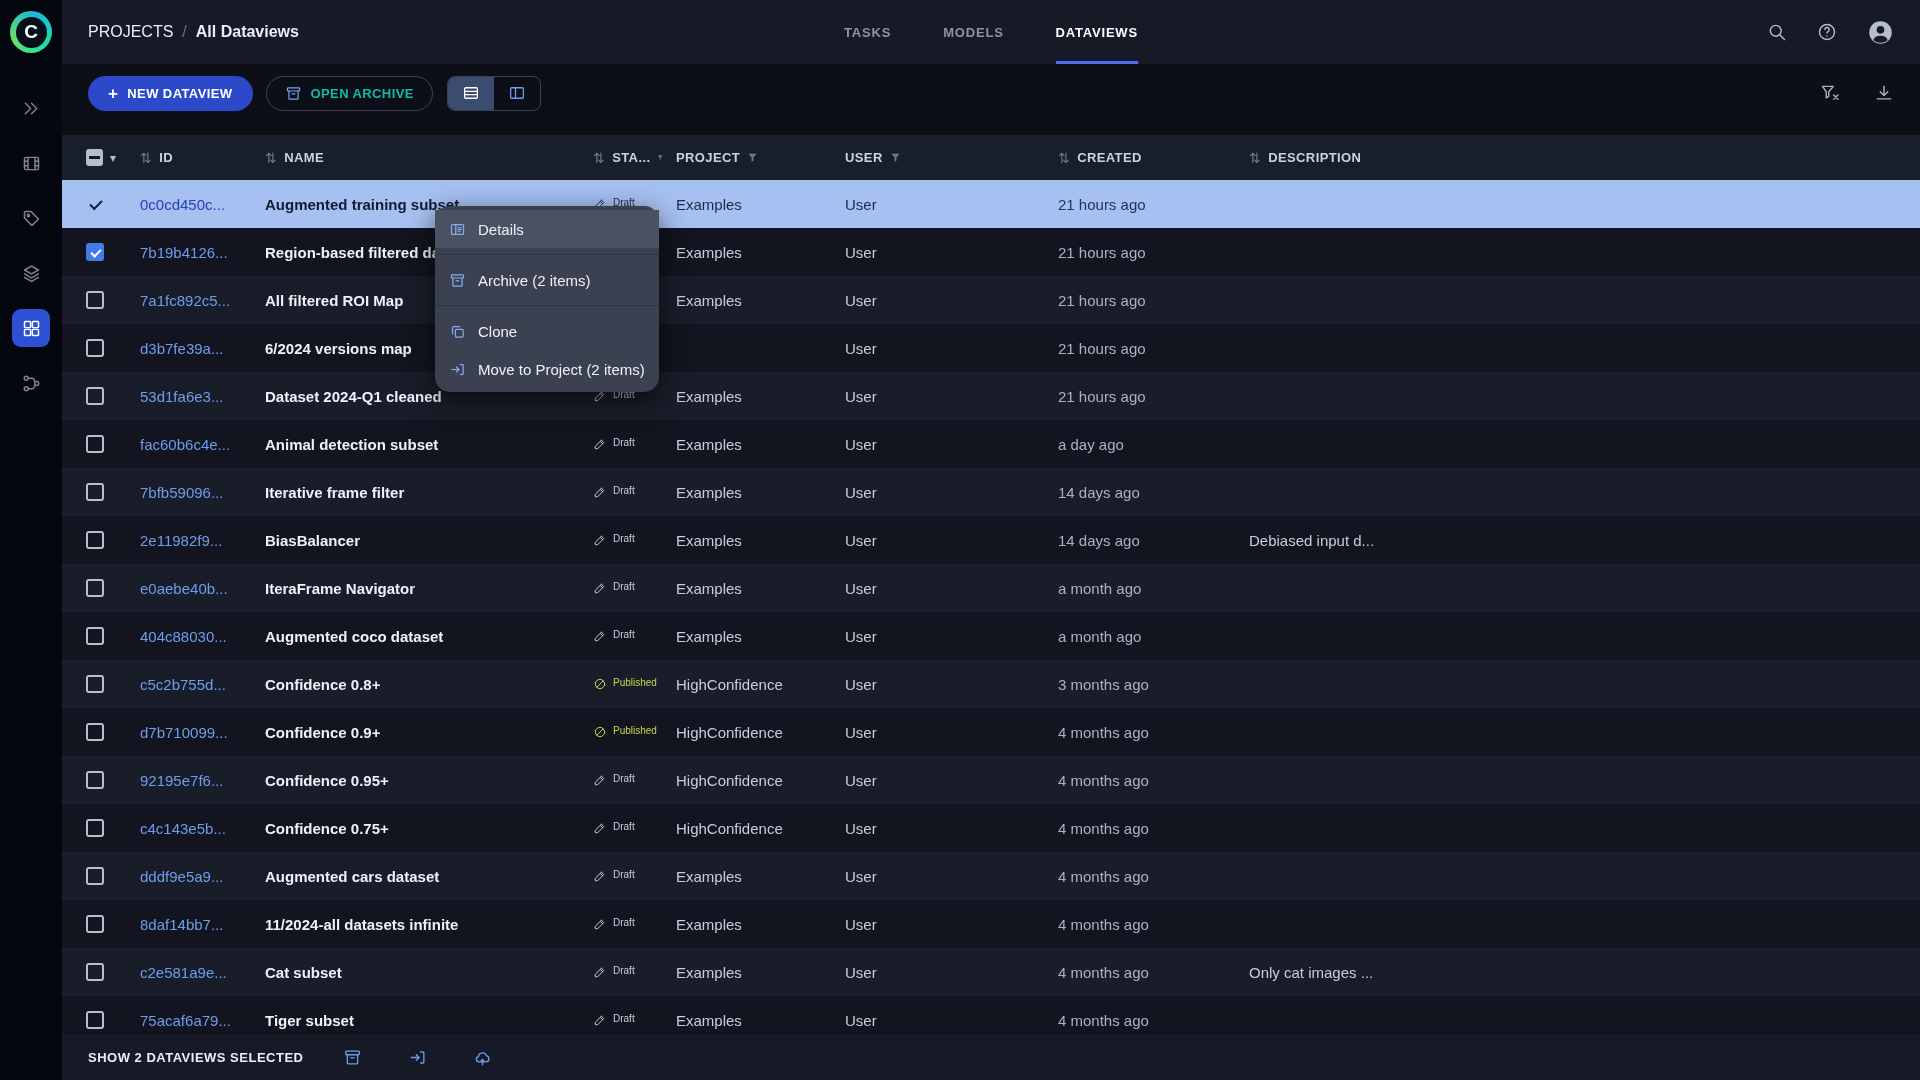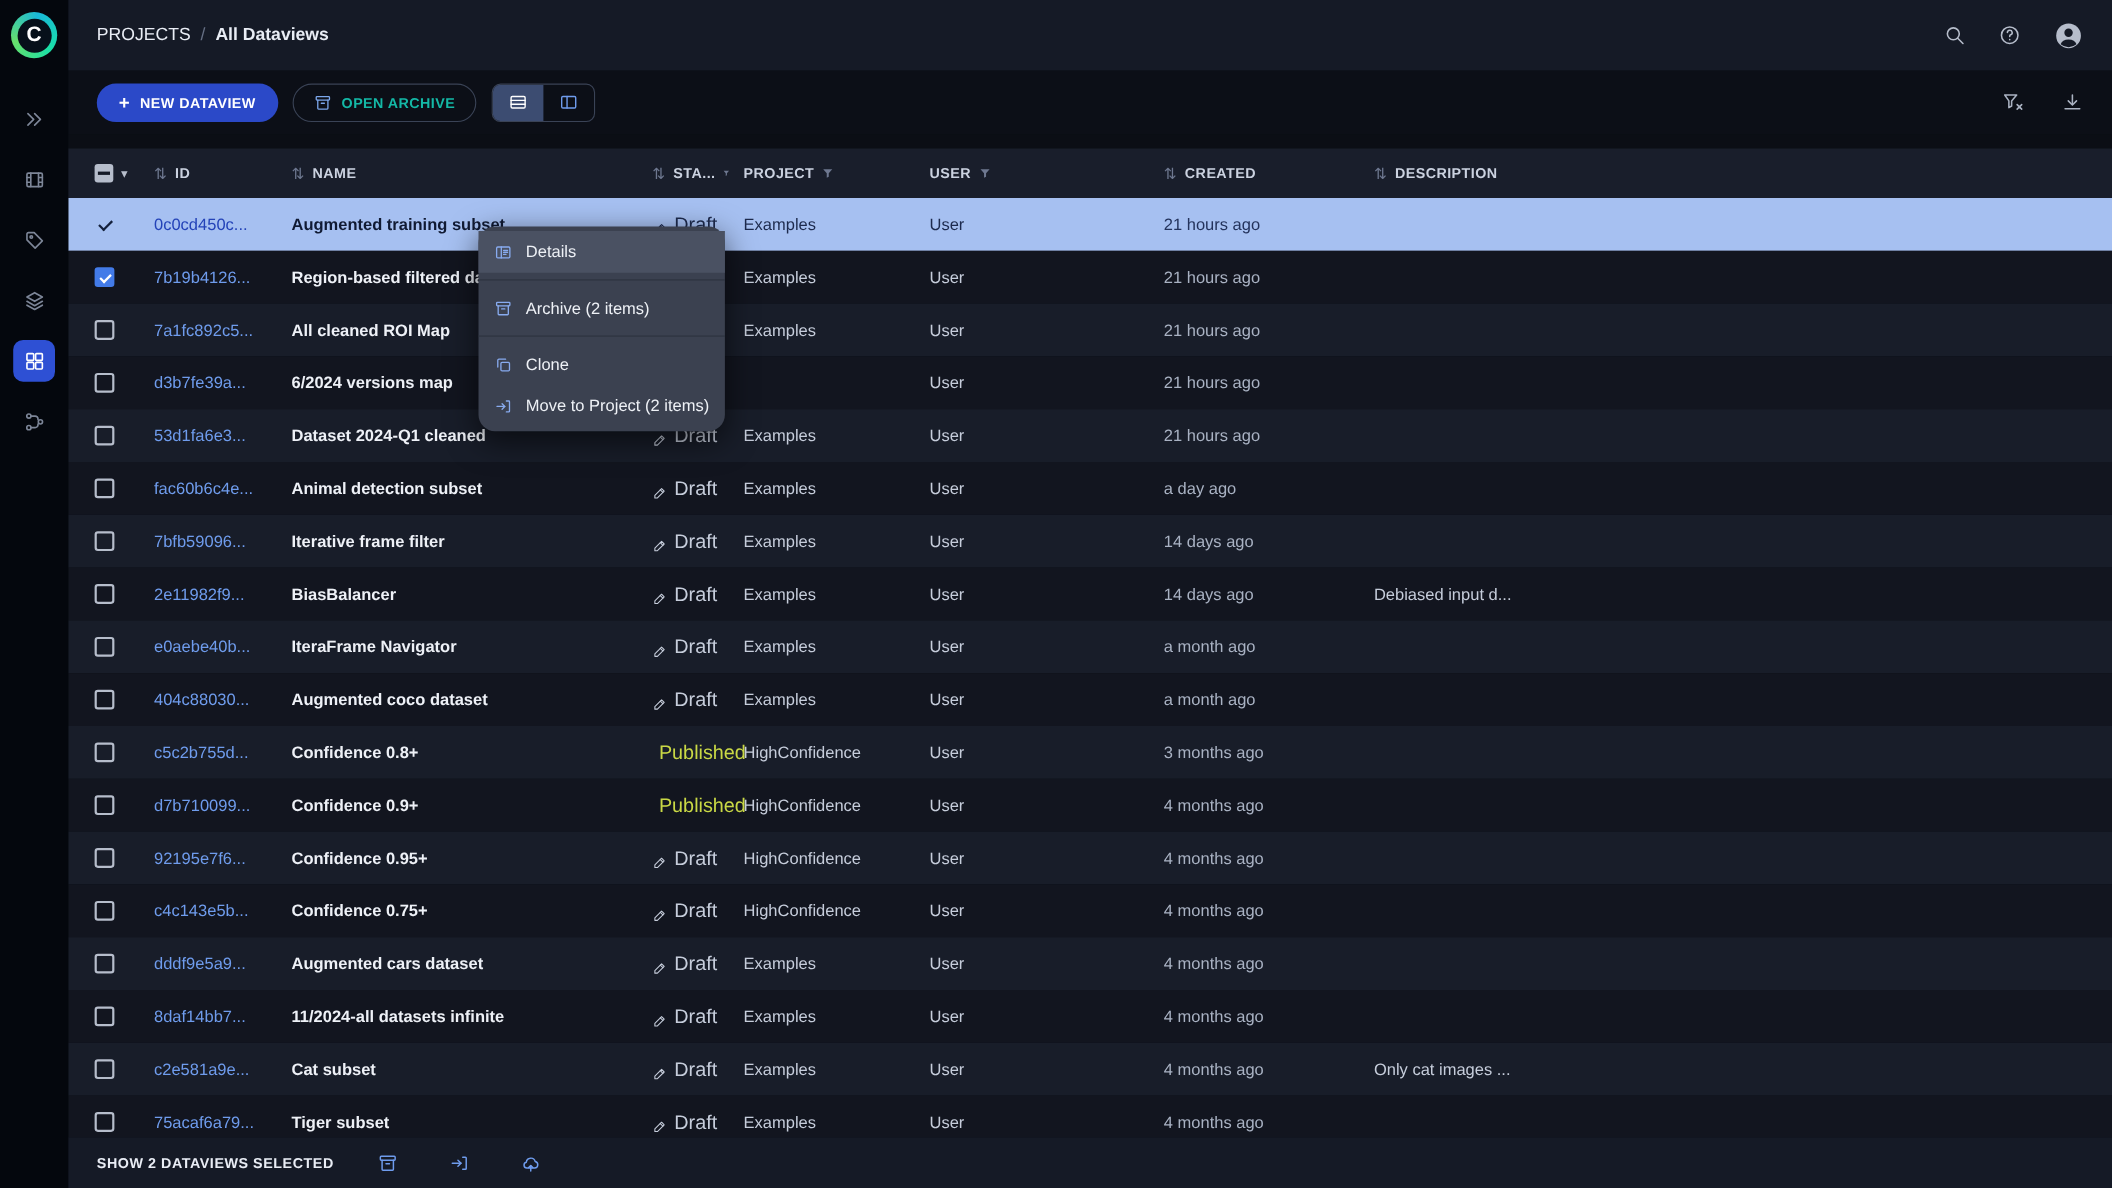--- a/index.html
+++ b/index.html
@@ -81,21 +81,21 @@
   .cb { width: 18px; height: 18px; border: 2px solid #b6bdcb; border-radius: 3px; position: relative; flex: none; cursor: pointer; }
   .cb.checked { background: #437be8; border-color: #437be8; }
   .cb.checked::after { content: ""; position: absolute; left: 3px; top: 3.5px; width: 8px; height: 4px;
     border-left: 2px solid #fff; border-bottom: 2px solid #fff; transform: rotate(-45deg); }
   .row.selected .cb.checked { background: transparent; border-color: transparent; }
   .row.selected .cb.checked::after { left: 2px; top: 3px; width: 10px; height: 5px;
     border-left: 2.5px solid #14203c; border-bottom: 2.5px solid #14203c; }
 
   .cell-id { color: #6f9ced; }
   .cell-name { color: #eef1f7; font-weight: bold; }
-  .cell-status { color: #c6cddb; display: flex; align-items: flex-end; gap: 6px; font-size: 18px; }
+  .cell-status { color: #c6cddb; display: flex; align-items: flex-start; gap: 6px; font-size: 10px; }
   .cell-status .icn { width: 14px; height: 14px; }
   .cell-status.published { color: #c9d845; }
   .cell-project, .cell-user, .cell-desc { color: #c6cddb; }
   .cell-created { color: #a9b2c3; }
   .row.selected .cell-id { color: #2443b8; }
   .row.selected .cell-name { color: #101a33; }
   .row.selected .cell-status, .row.selected .cell-project, .row.selected .cell-user, .row.selected .cell-desc { color: #1d2a4d; }
   .row.selected .cell-created { color: #24335c; }
 
   
@@ -177,20 +177,25 @@
       </div>
     </nav>
 </aside>
 
 <header class="topbar">
   <div class="breadcrumb">
     <span>PROJECTS</span>
     <span class="crumb-sep">/</span>
     <span class="crumb-current">All Dataviews</span>
   </div>
+  <div class="tabs" id="tabs">
+      <div class="tab">TASKS</div>
+      <div class="tab">MODELS</div>
+      <div class="tab active">DATAVIEWS</div>
+    </div>
   <div class="topbar-right">
     <span class="tb-icon">
       <svg viewBox="0 0 24 24">
           <circle cx="10.5" cy="10.5" r="6.5"></circle>
           <path d="M15.3 15.3 21 21"></path>
         </svg>
     </span>
     <span class="tb-icon">
       <svg viewBox="0 0 24 24">
           <circle cx="12" cy="12" r="9"></circle>
@@ -345,21 +350,21 @@
       <div class="c c-project cell-project">Examples</div>
       <div class="c c-user cell-user">User</div>
       <div class="c c-created cell-created">21 hours ago</div>
       <div class="c c-desc cell-desc"></div>
     </div>
     <div class="row shade-b">
       <div class="c c-sel">
         <div class="cb"></div>
       </div>
       <div class="c c-id cell-id">7a1fc892c5...</div>
-      <div class="c c-name cell-name">All cleaned ROI Map</div>
+      <div class="c c-name cell-name">All filtered ROI Map</div>
       <div class="c c-status cell-status">
         <span class="icn">
           <svg viewBox="0 0 24 24">
             <path d="M14.5 5.5l4 4L8 20H4v-4L14.5 5.5z"></path>
             <path d="M12.5 7.5l4 4"></path>
           </svg>
         </span>
         <span>Draft</span>
       </div>
       <div class="c c-project cell-project">Examples</div>

